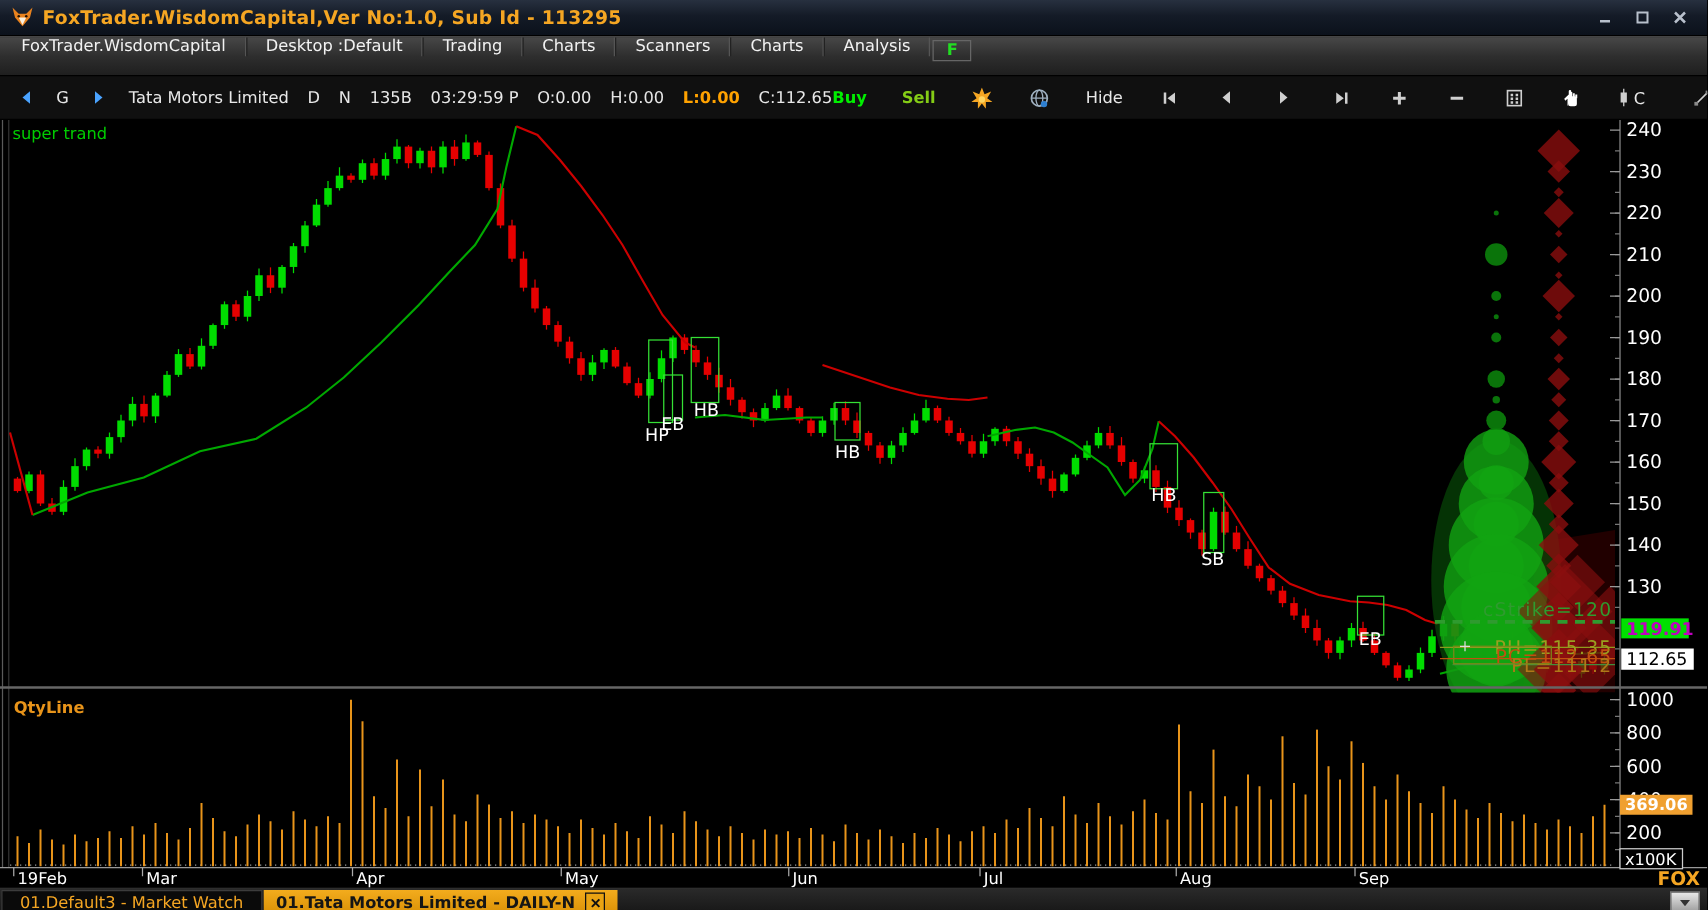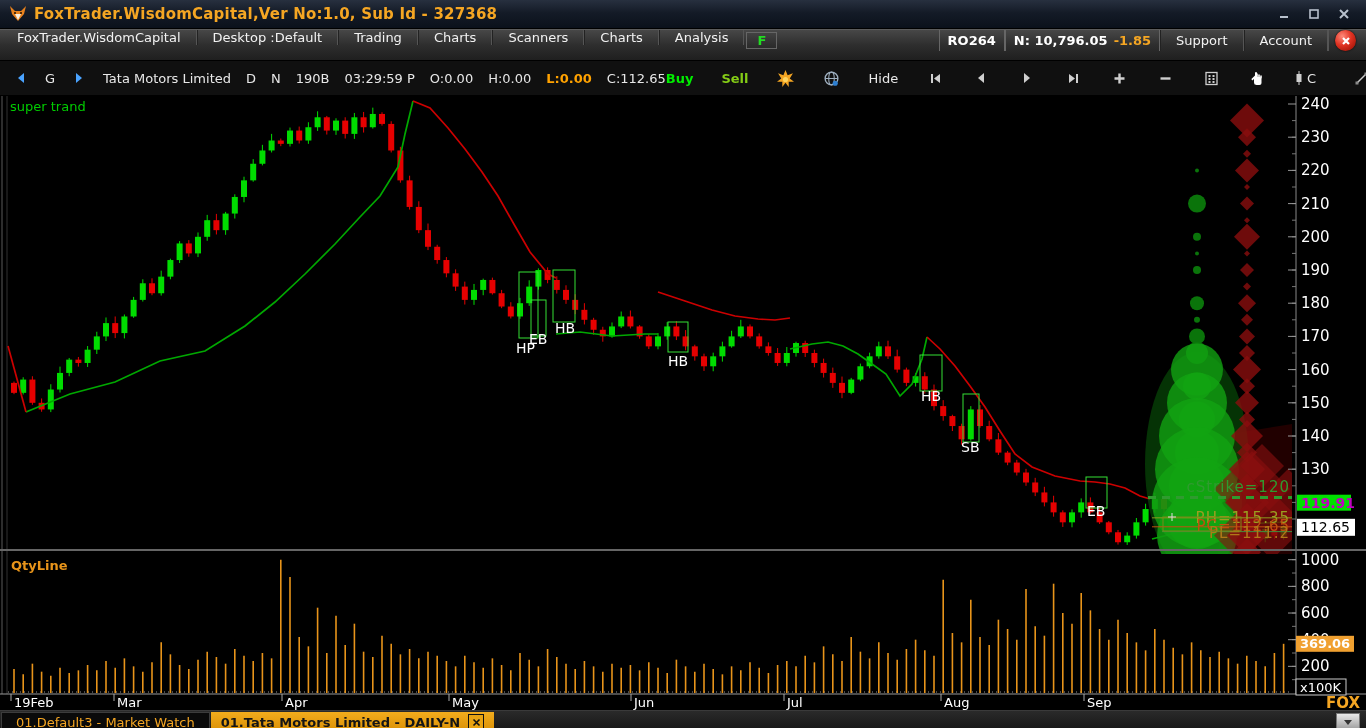--- a/index.html
+++ b/index.html
@@ -58,21 +58,21 @@
 
   <div class="titlebar">
     <span class="logo">
       <svg width="20" height="18" viewBox="0 0 20 18">
         <polygon points="2,1 7,6 13,6 18,1 16,9 10,16 4,9" fill="#e8821e"></polygon>
         <polygon points="7,9 10,15 13,9" fill="#f8f0e0"></polygon>
         <circle cx="7" cy="8" r="1" fill="#221100"></circle>
           <circle cx="13" cy="8" r="1" fill="#221100"></circle>
       </svg>
     </span>
-    <span class="title">FoxTrader.WisdomCapital,Ver No:1.0, Sub Id - 327368</span>
+    <span class="title">FoxTrader.WisdomCapital,Ver No:1.0, Sub Id - 113295</span>
     <div class="wincontrols">
       <span class="winbtn">
         <svg width="12" height="12" viewBox="0 0 12 12">
             <line x1="2" y1="9" x2="10" y2="9" stroke="#b8c0cc" stroke-width="2"></line>
           </svg>
         </span>
       <span class="winbtn">
         <svg width="12" height="12" viewBox="0 0 12 12">
             <rect x="2" y="2" width="8" height="8" fill="none" stroke="#b8c0cc" stroke-width="1.6"></rect>
           </svg>
@@ -87,57 +87,39 @@
 
   <div class="menubar">
     <div class="menu-item first">FoxTrader.WisdomCapital</div>
     <div class="menu-item">Desktop :Default</div>
     <div class="menu-item">Trading</div>
     <div class="menu-item">Charts</div>
     <div class="menu-item">Scanners</div>
     <div class="menu-item">Charts</div>
     <div class="menu-item">Analysis</div>
     <div class="menu-item fkey">F</div>
-    <div class="menu-right">
-      <div class="idx-box">
-        <span>RO264</span>
-      </div>
-      <div class="idx-box">
-        <span>N:</span>&nbsp;<span>10,796.05</span>
-        <span class="chg">-1.85</span>
-      </div>
-      <div class="menu-item">Support</div>
-      <div class="menu-item">Account</div>
-      <div class="menu-closewrap">
-        <span class="redball">
-          <svg width="10" height="10" viewBox="0 0 10 10">
-              <path d="M2,2 L8,8 M8,2 L2,8" stroke="#fff" stroke-width="2.2"></path>
-            </svg>
-        </span>
-      </div>
-    </div>
   </div>
 
   <div class="toolbar">
     <div class="tb-left">
       <span class="icon">
         <svg width="12" height="12" viewBox="0 0 12 12">
             <polygon points="9,1 3,6 9,11" fill="#4aa3ff"></polygon>
           </svg>
         </span>
       <span class="tb-txt">G</span>
       <span class="icon">
         <svg width="12" height="12" viewBox="0 0 12 12">
             <polygon points="3,1 9,6 3,11" fill="#4aa3ff"></polygon>
           </svg>
         </span>
       <span class="tb-txt">Tata Motors Limited</span>
       <span class="tb-txt">D</span>
       <span class="tb-txt">N</span>
-      <span class="tb-txt">190B</span>
+      <span class="tb-txt">135B</span>
       <span class="tb-txt">03:29:59 P</span>
       <span class="tb-txt">O:0.00</span>
       <span class="tb-txt grn">H:0.00</span>
       <span class="tb-txt orn">L:0.00</span>
       <span class="tb-txt">C:112.65</span>
     </div>
     <div class="tb-right">
       <span class="tb-txt buy">Buy</span>
       <span class="tb-txt sell">Sell</span>
       <span class="icon">

